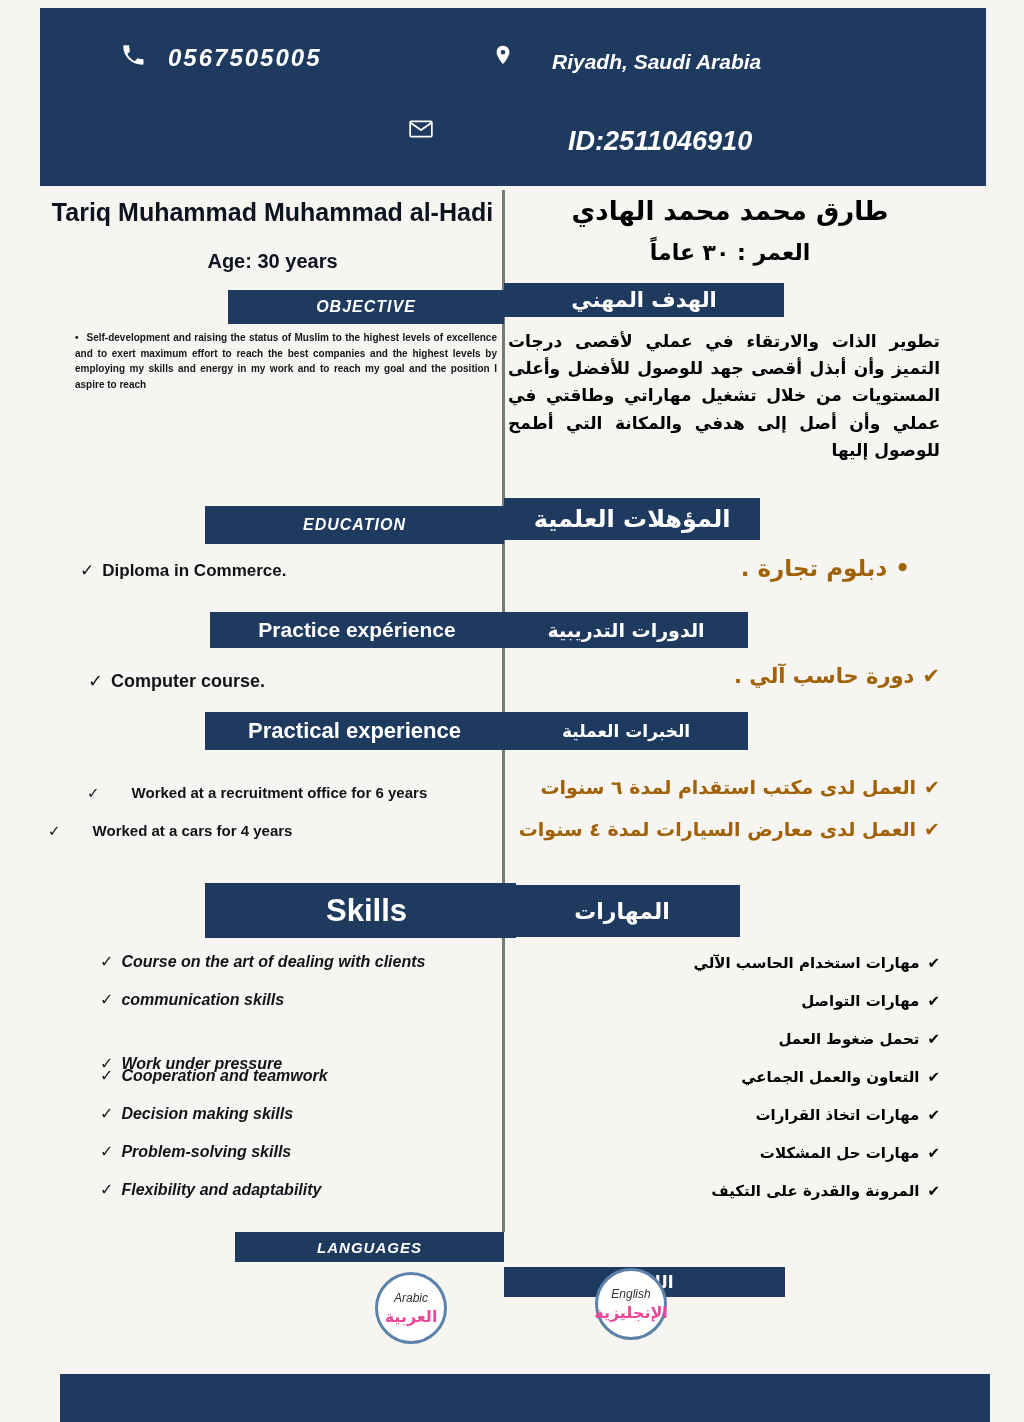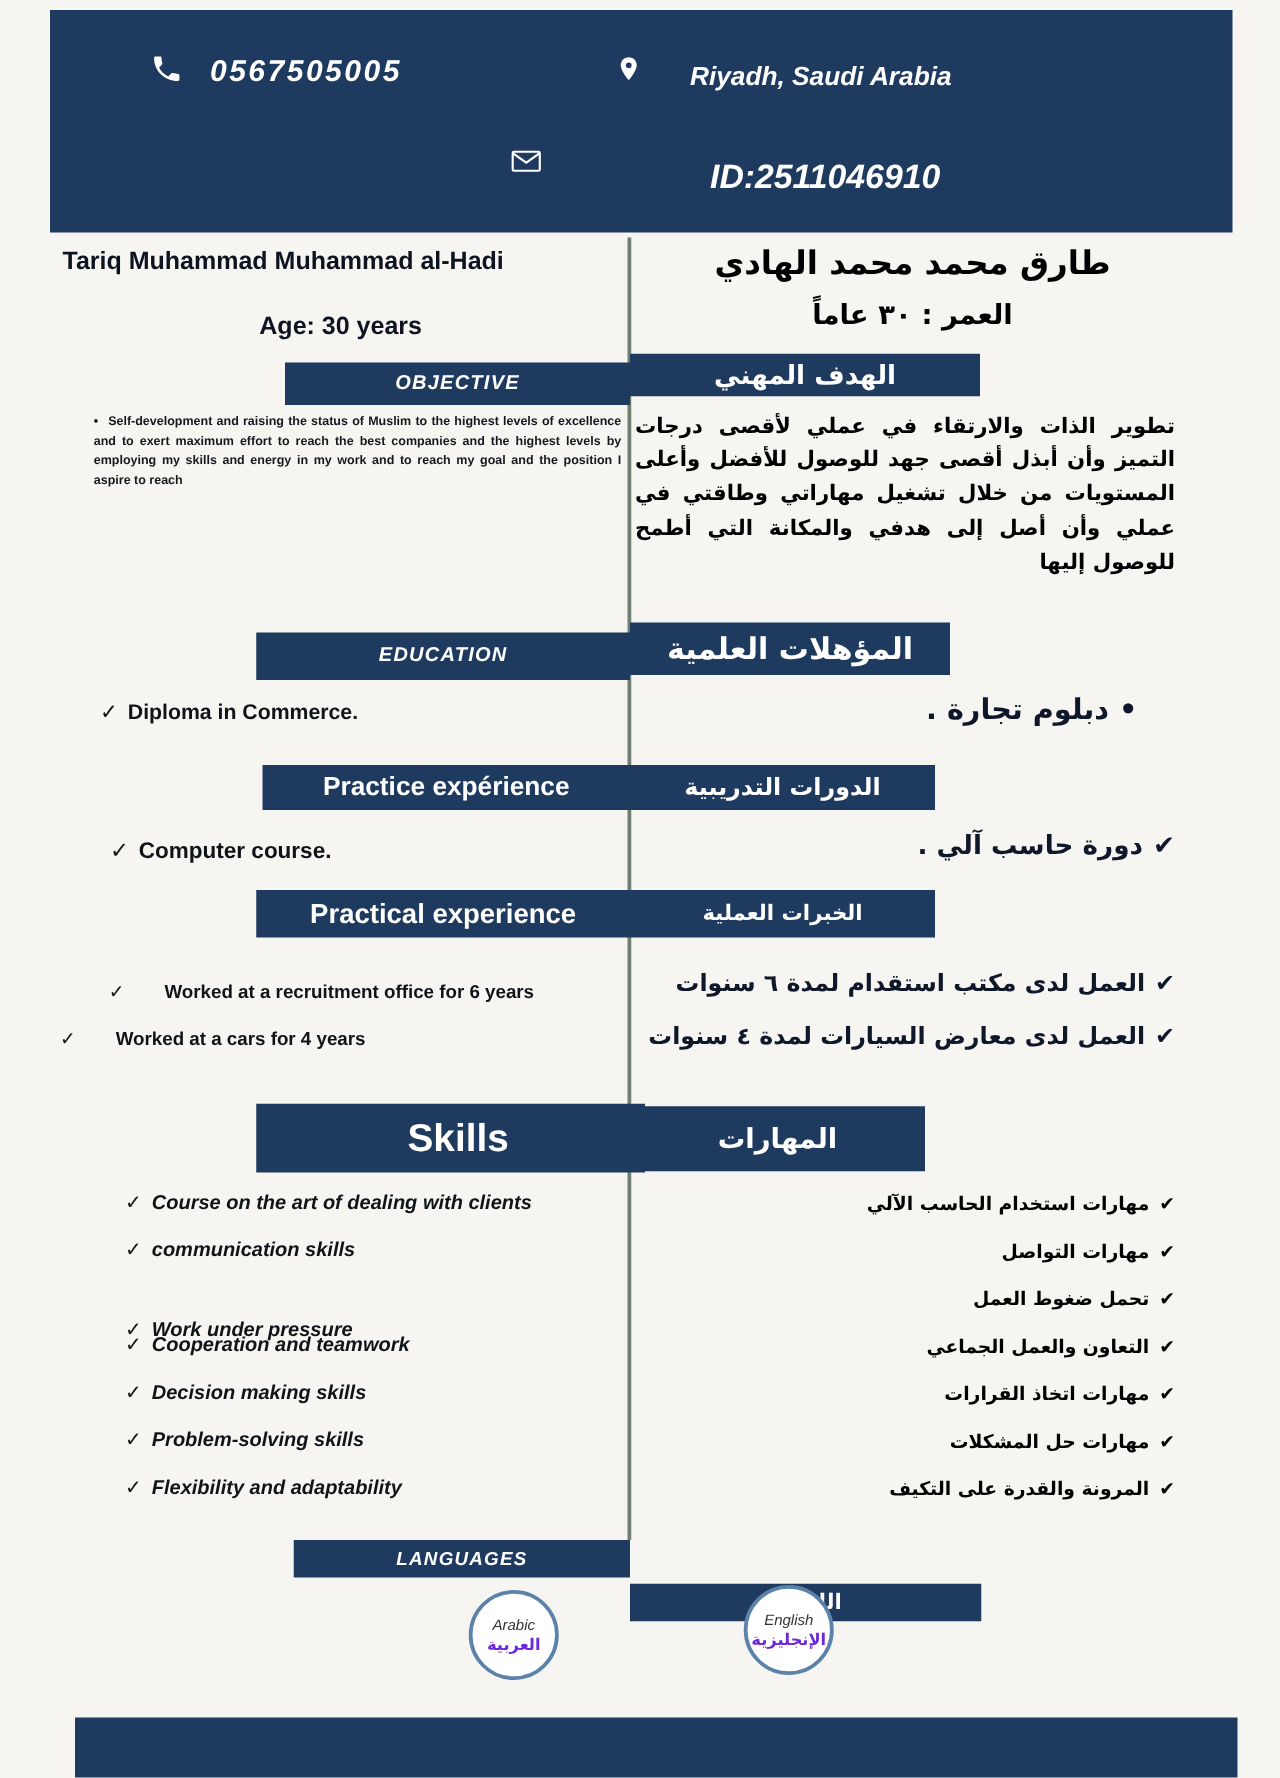--- a/index.html
+++ b/index.html
@@ -11,31 +11,31 @@
     overflow:hidden;
   }
   .abs{position:absolute;}
   .navy{background:#1f3a5f;color:#ffffff;}
   .bar{display:flex;align-items:center;justify-content:center;}
   .en-title{font-style:italic;font-weight:bold;letter-spacing:1px;font-size:16px;}
   .ar{direction:rtl;font-family:"DejaVu Sans","Liberation Sans",sans-serif;}
   .chk{display:inline-block;margin-right:8px;font-weight:bold;}
   .chk-ar{display:inline-block;margin-left:8px;font-weight:bold;}
   .item-en{font-weight:bold;color:#101418;font-size:17px;}
-  .item-ar{font-weight:bold;color:#0f172a;}
+  .item-ar{font-weight:bold;color:#a16207;}
   .skill-en{font-weight:bold;font-style:italic;font-size:16px;color:#101418;}
   .skill-ar{font-weight:bold;font-size:15px;color:#000;text-align:right;}
   .circle{
     width:72px;height:72px;border-radius:50%;
     background:#ffffff;border:3px solid #5b82a8;
     display:flex;flex-direction:column;align-items:center;justify-content:center;
     box-sizing:border-box;text-align:center;
   }
   .circle .lbl-en{font-style:italic;font-size:12px;color:#333;}
-  .circle .lbl-ar{font-weight:bold;font-size:13px;color:#6d28d9;margin-top:2px;text-align:center;}
+  .circle .lbl-ar{font-weight:bold;font-size:16px;color:#ec4899;margin-top:2px;text-align:center;}
   svg{display:block;}
 </style>
 </head>
 <body>
 
 <div class="abs navy" style="top:8px;left:40px;width:946px;height:178px;">
 
   <span class="abs" style="top:34px;left:80px;">
     <svg width="26" height="26" viewBox="0 0 24 24">
       <path fill="#ffffff" d="M6.6 10.8c1.5 3 3.9 5.4 6.9 6.9l2.3-2.3c.3-.3.7-.4 1.1-.2 1.2.4 2.5.6 3.8.6.6 0 1 .4 1 1V20c0 .6-.4 1-1 1C10.6 21 3 13.4 3 4c0-.6.4-1 1-1h3.5c.6 0 1 .4 1 1 0 1.3.2 2.6.6 3.8.1.4 0 .8-.2 1.1l-2.3 2.3z"></path>
@@ -54,21 +54,21 @@
     <svg width="26" height="22" viewBox="0 0 24 20">
       <rect x="2" y="3" width="20" height="14" rx="1" fill="none" stroke="#ffffff" stroke-width="1.6"></rect>
       <path d="M2 4l10 7L22 4" fill="none" stroke="#ffffff" stroke-width="1.6"></path>
     </svg>
   </span>
   <span class="abs" style="top:118px;left:528px;font-size:27px;font-weight:bold;font-style:italic;">ID:2511046910</span>
 </div>
 
 <div class="abs" style="top:190px;left:502px;width:3px;height:1042px;background:#708070;"></div>
 
-<div class="abs" style="top:198px;left:50px;width:445px;font-size:20px;font-weight:bold;color:#0d1420;">Tariq Muhammad Muhammad al-Hadi</div>
+<div class="abs" style="top:198px;left:50px;width:445px;text-align:center;font-size:25px;font-weight:bold;color:#0d1420;">Tariq Muhammad Muhammad al-Hadi</div>
 <div class="abs" style="top:250px;left:50px;width:445px;text-align:center;font-size:20px;font-weight:bold;color:#0d1420;">Age: 30 years</div>
 
 <div class="abs ar" style="top:196px;left:515px;width:430px;text-align:center;font-size:26px;font-weight:bold;color:#000;">طارق محمد محمد الهادي</div>
 <div class="abs ar" style="top:240px;left:515px;width:430px;text-align:center;font-size:22px;font-weight:bold;color:#000;">العمر : ٣٠ عاماً</div>
 
 <div class="abs navy bar en-title" style="top:290px;left:228px;width:276px;height:34px;">
   <span>OBJECTIVE</span>
 </div>
 <div class="abs navy bar ar" style="top:283px;left:504px;width:280px;height:34px;font-weight:bold;font-size:21px;">
   <span>الهدف المهني</span>

